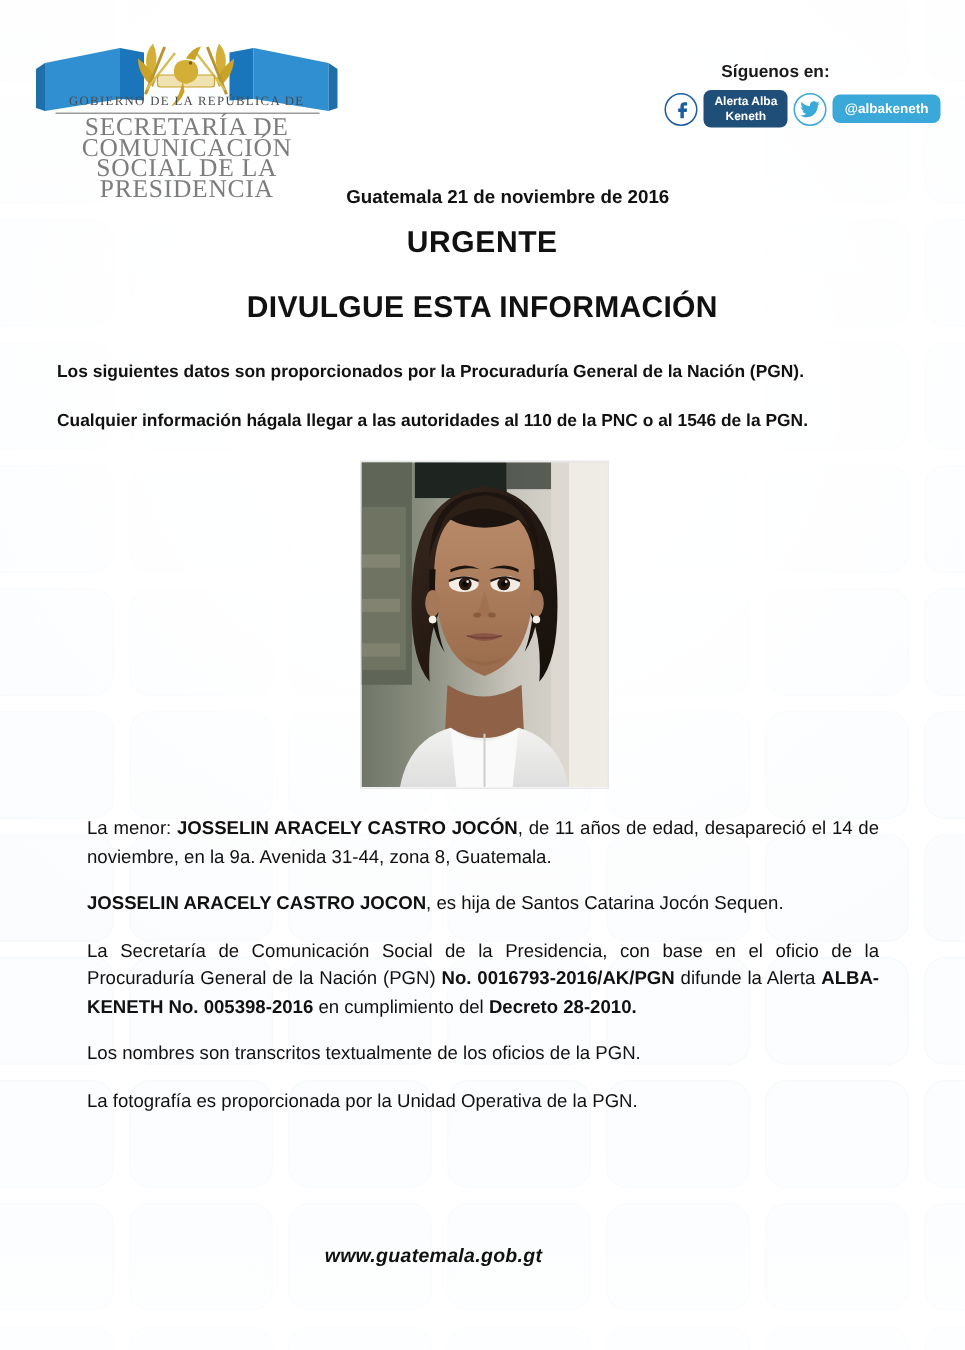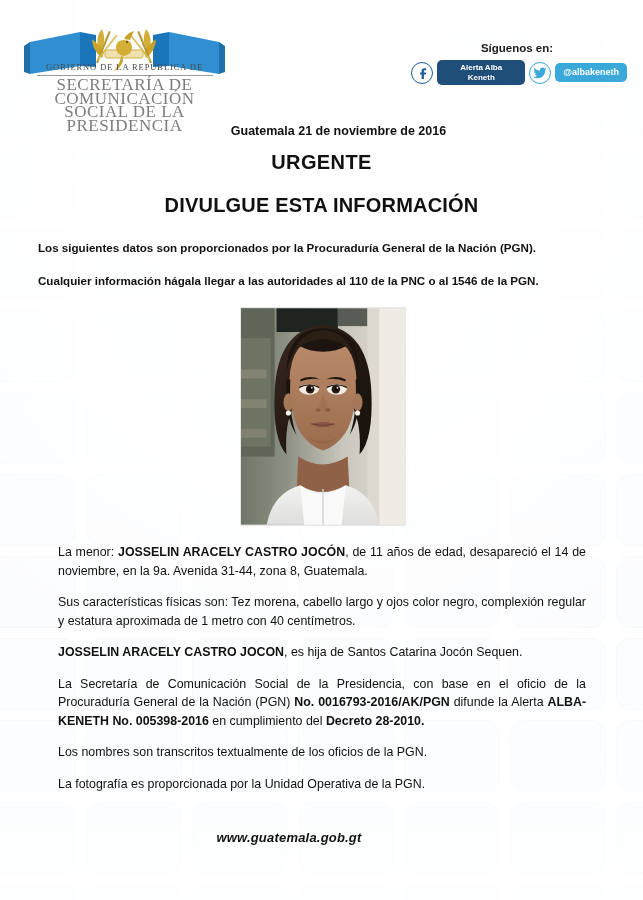--- a/index.html
+++ b/index.html
@@ -182,21 +182,21 @@
     flex: 0 0 auto;
   }
   .fb-icon { border: 1.8px solid #1b5e9e; color: #1b5e9e; }
   .tw-icon { border: 1.8px solid #3aa8d8; color: #3aa8d8; }
   .social-pill {
     border-radius: 5px;
     color: #ffffff;
     font-size: 8px;
     font-weight: bold;
     line-height: 9.5px;
-    padding: 3px 23px;
+    padding: 3px 7px;
     white-space: nowrap;
   }
   .pill-fb { background: #1f4e79; }
   .pill-tw { background: #3aa8d8; font-size: 9px; padding: 5px 8px; }
 
   
   .date-line {
     text-align: center;
     font-size: 12.5px;
     font-weight: bold;
@@ -536,21 +536,20 @@
         <circle cx="48" cy="106" r="2.6" fill="#f6f3ea"></circle>
         <circle cx="118" cy="106" r="2.6" fill="#f6f3ea"></circle>
       </svg>
     </div>
 
     <div id="body-text">
       <p>
         <span>La menor:</span>
         <b>JOSSELIN ARACELY CASTRO JOCÓN</b><span>, de 11 años de edad, desapareció el 14 de noviembre, en la  9a. Avenida 31-44, zona 8, Guatemala.</span>
       </p>
-      <p>Sus características físicas son: Tez morena, cabello largo y ojos color negro, complexión regular y estatura aproximada de 1 metro con 40 centímetros.</p>
       <p>
         <b>JOSSELIN ARACELY CASTRO JOCON</b><span>, es hija de Santos Catarina Jocón Sequen.</span>
       </p>
       <p>
         <span>La Secretaría de Comunicación Social de la Presidencia, con base en el oficio de la Procuraduría General de la Nación (PGN) </span><b>No. 0016793-2016/AK/PGN</b><span> difunde la Alerta </span><b>ALBA-KENETH No. 005398-2016</b><span> en cumplimiento del </span><b>Decreto 28-2010.</b>
       </p>
       <p>Los nombres son transcritos textualmente  de los oficios de la PGN.</p>
       <p>La fotografía es proporcionada  por la Unidad Operativa de la PGN.</p>
     </div>
 

